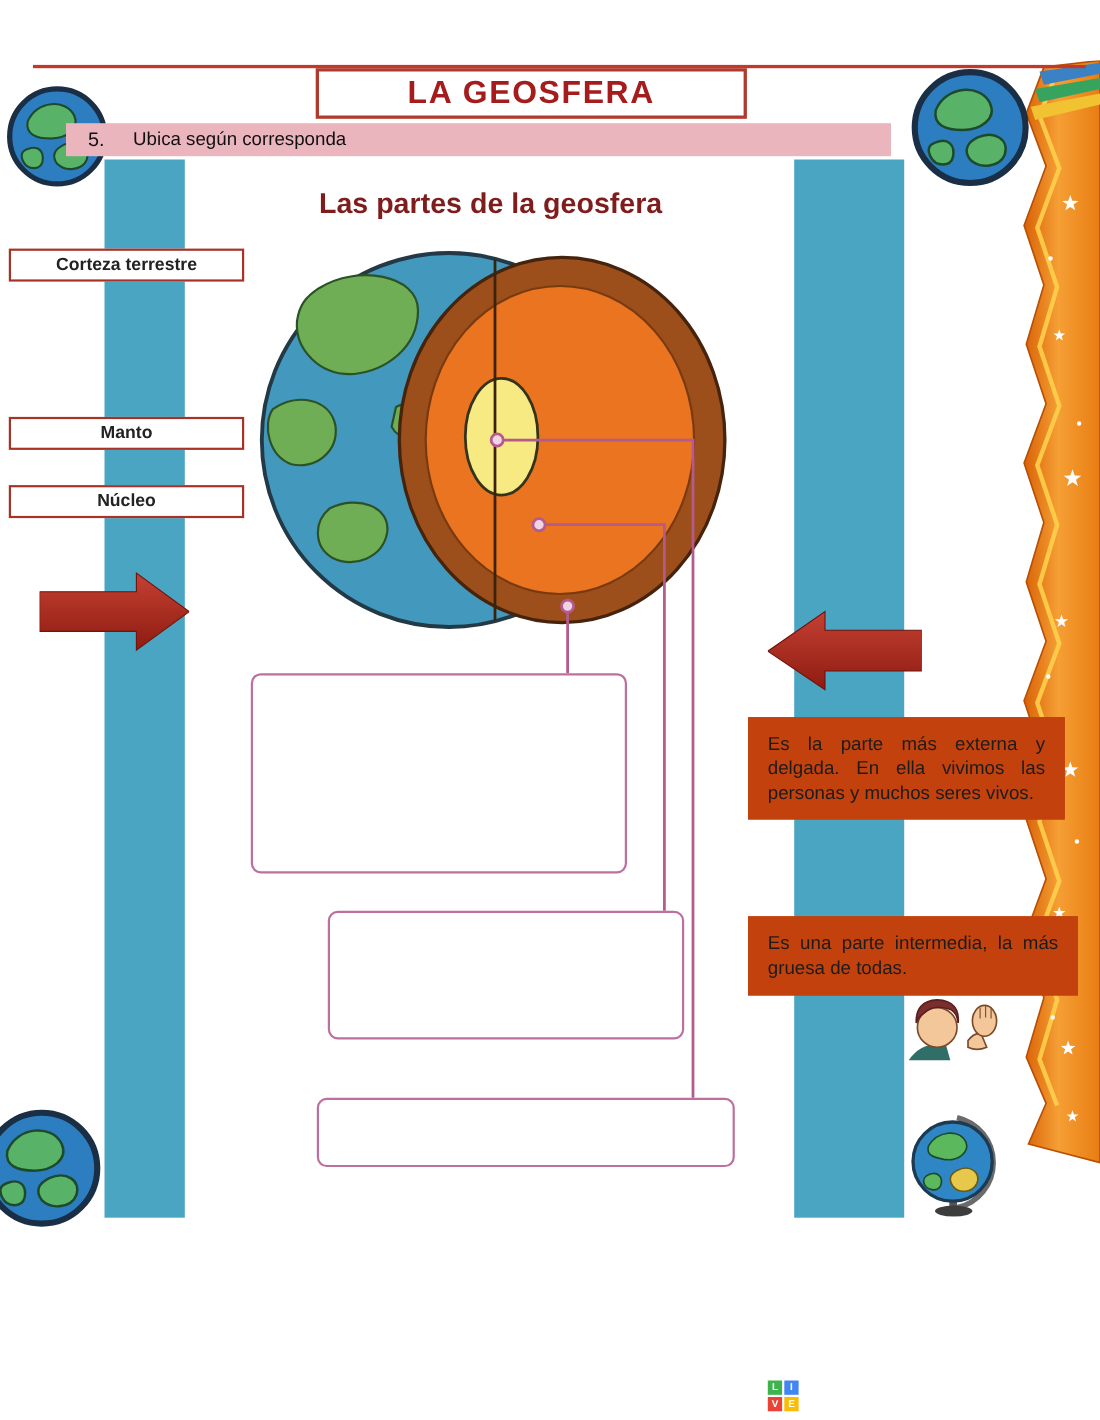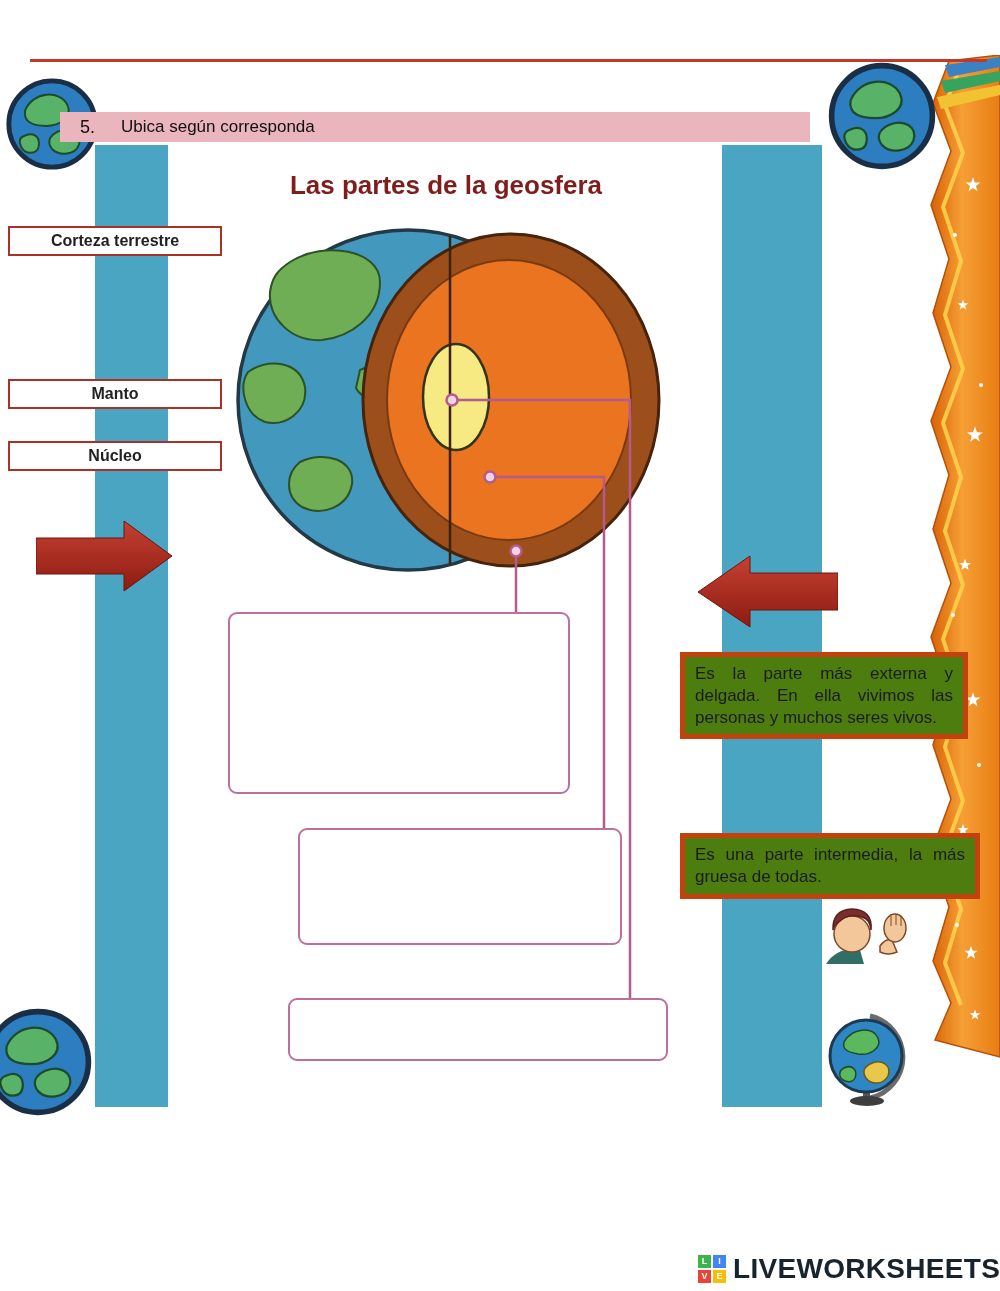--- a/index.html
+++ b/index.html
@@ -45,21 +45,21 @@
 
   .answer-box{
     background:#fff;border:2.5px solid #bd6f9e;border-radius:9px;
     box-sizing:border-box;z-index:4;
   }
   #answer-1{left:228px;top:612px;width:342px;height:182px;}
   #answer-2{left:298px;top:828px;width:324px;height:117px;}
   #answer-3{left:288px;top:998px;width:380px;height:63px;}
 
   .desc-box{
-    background:#4d7c0f;border:5px solid #c2410c;box-sizing:border-box;z-index:4;
+    background:#c2410c;border:8px solid #c2410c;box-sizing:border-box;z-index:4;
     padding:6px 10px;font-size:17px;line-height:1.28;color:#1c1c1c;text-align:justify;
   }
   #desc-crust{left:680px;top:652px;width:288px;}
   #desc-mantle{left:680px;top:833px;width:300px;}
   #desc-core{left:680px;top:958px;width:306px;}
 
   .overlay{left:0;top:0;width:1000px;height:1291px;z-index:4;pointer-events:none;}
   .z1{z-index:1;} .z2{z-index:2;} .z3{z-index:3;}
 
   .footer{
@@ -94,20 +94,23 @@
         <path d="M22,62 C32,58 38,64 36,74 C34,82 22,82 18,74 C15,68 16,64 22,62 Z" fill="#58b368" stroke="#1d4a2a" stroke-width="2"></path>
       </symbol>
       <g id="star5">
           <polygon points="0,-7 1.65,-2.27 6.66,-2.16 2.66,0.87 4.11,5.66 0,2.8 -4.11,5.66 -2.66,0.87 -6.66,-2.16 -1.65,-2.27" fill="#ffffff"></polygon>
         </g>
     </defs>
   </svg>
 
   <div class="abs red-top-line"></div>
 
+  <div class="abs title-box">
+    <span>LA GEOSFERA</span>
+  </div>
 
   <div class="abs instruction-bar">
     <span class="ex-num">5.</span>
     <span class="instr-text">Ubica según corresponda</span>
   </div>
 
   <div id="stripe-left" class="abs stripe"></div>
   <div id="stripe-right" class="abs stripe"></div>
 
   <svg class="abs z1" style="left:915px;top:55px" width="85" height="1010" viewBox="0 0 85 1010">
@@ -238,16 +241,15 @@
     <line x1="83" y1="18" x2="83" y2="28" stroke="#7a4a2a" stroke-width="1"></line>
   </svg>
 
   <div class="abs footer">
     <div class="logo-grid">
       <div class="logo-cell lc-l">L</div>
       <div class="logo-cell lc-i">I</div>
       <div class="logo-cell lc-v">V</div>
       <div class="logo-cell lc-e">E</div>
     </div>
-    <span class="brand-text">LIVEWORKSHEETS</span>
   </div>
 
 </div>
 
 </body></html>

